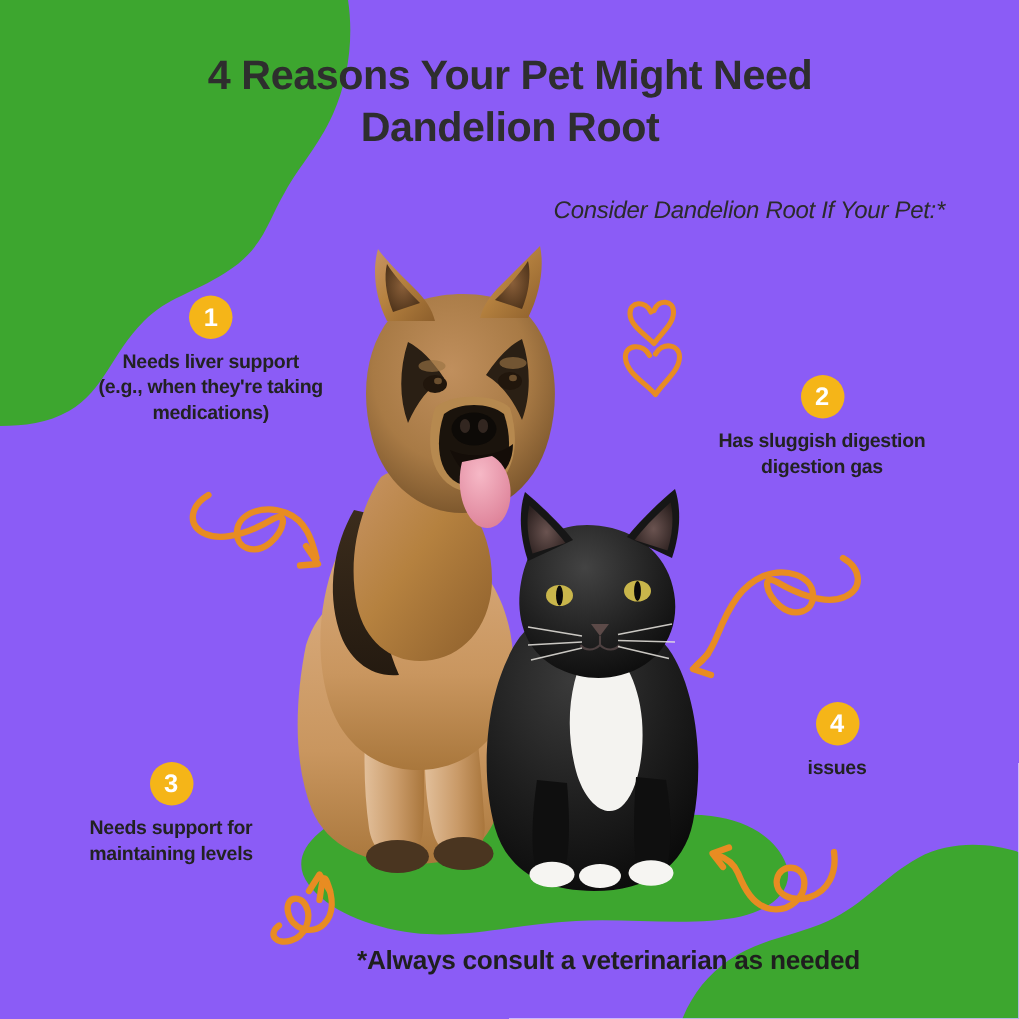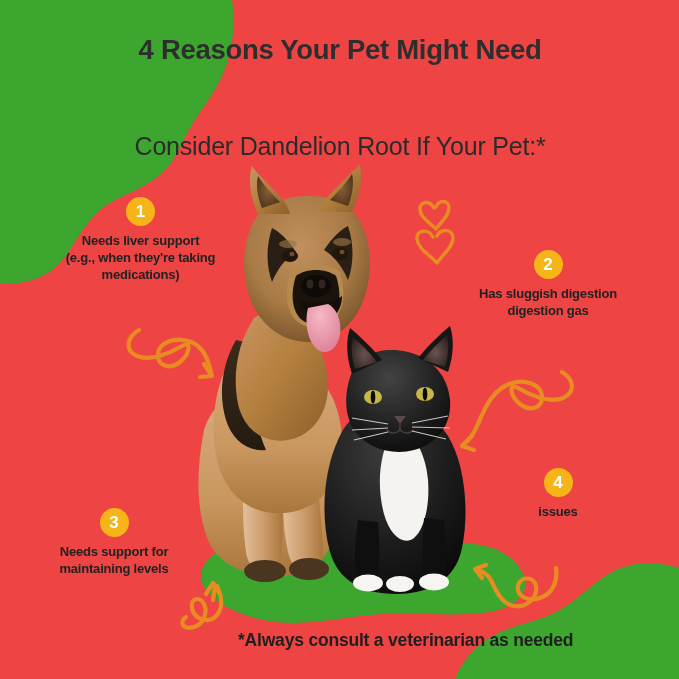--- a/index.html
+++ b/index.html
@@ -5,21 +5,21 @@
   * { box-sizing: border-box; margin: 0; padding: 0; }
   html, body {
     width: 679px; height: 679px;
     background: #ffffff;
     font-family: "Liberation Sans", sans-serif;
     overflow: hidden;
   }
   #poster {
     position: relative;
     width: 679px; height: 679px;
-    background: #ef4444;
+    background: #8b5cf6;
     overflow: hidden;
   }
 
   
   .blob-layer {
     position: absolute;
     left: 0; top: 0;
     width: 679px; height: 679px;
     pointer-events: none;
   }
@@ -41,27 +41,28 @@
     line-height: 1.26;
     font-weight: bold;
     color: #2e2e2e;
     letter-spacing: -0.3px;
     z-index: 12;
   }
   .subtitle {
     position: absolute;
     left: 50px; top: 131px;
     width: 580px;
-    text-align: center;
-    font-size: 25px;
+    text-align: right;
+    font-size: 16px;
     line-height: 1.2;
     font-weight: normal;
     color: #2b2b2b;
     letter-spacing: -0.2px;
     z-index: 12;
+    font-style: italic;
   }
 
   
   .reason { position: absolute; z-index: 14; }
   .badge {
     width: 29px; height: 29px;
     border-radius: 50%;
     background: #f5b518;
     color: #ffffff;
     font-size: 17px;
@@ -344,20 +345,21 @@
         <path d="M388,432 L354,440"></path>
         <path d="M412,423 L448,416"></path>
         <path d="M412,427 L450,428"></path>
         <path d="M412,431 L446,439"></path>
       </g>
     </g>
   </svg>
 
   <div class="title">
     <div>4 Reasons Your Pet Might Need</div>
+    <div>Dandelion Root</div>
   </div>
 
   <div class="subtitle">Consider Dandelion Root If Your Pet:*</div>
 
   <div class="reason" id="reason-1">
     <div class="badge">1</div>
     <div class="reason-text">
       <div>Needs liver support</div>
       <div>(e.g., when they're taking</div>
       <div>medications)</div>

